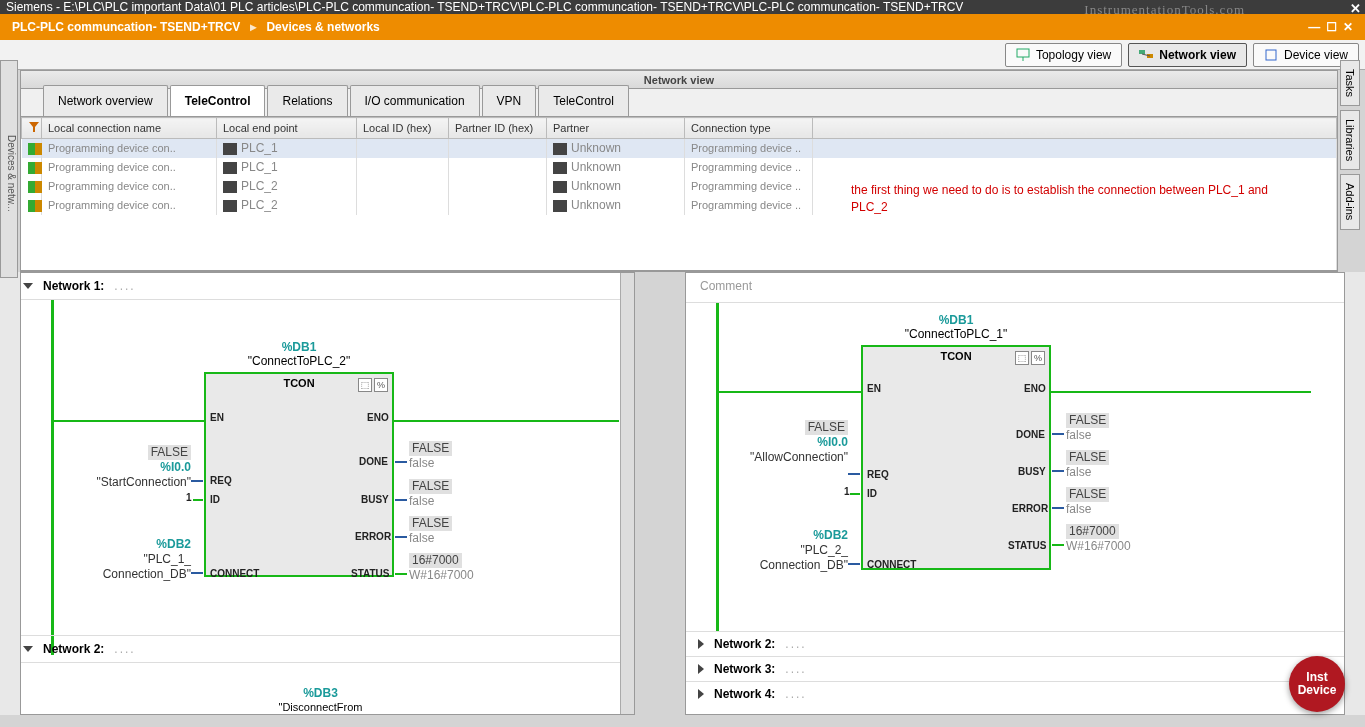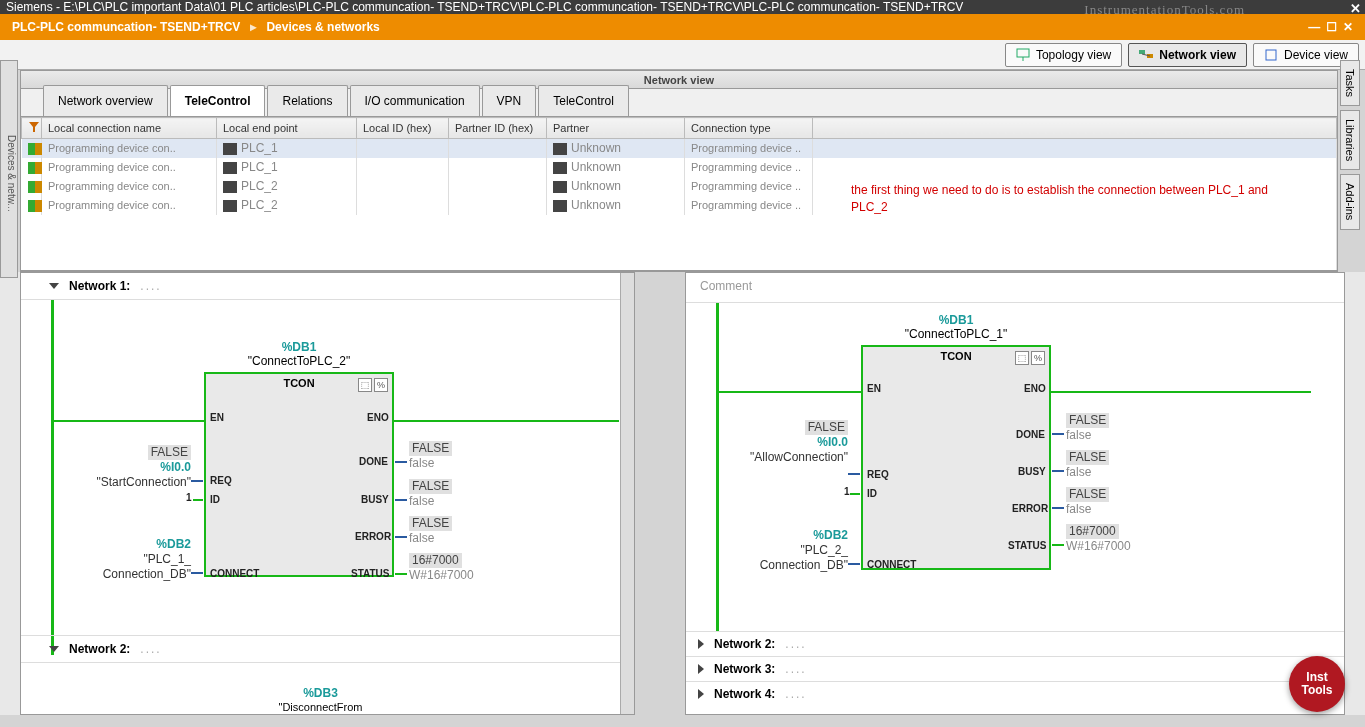--- a/index.html
+++ b/index.html
@@ -23,21 +23,21 @@
 .grid td { border-right:1px solid #ddd; padding:2px 6px; font-size:11px; color:#888; height:19px; }
 .grid tr.sel td { background:#dfe7f3; }
 .grid .ic { display:inline-block; width:14px; height:12px; vertical-align:middle; margin-right:4px; }
 .grid .blank-fill td { height:55px; }
 .annot { position:absolute; left:830px; top:65px; color:#d20000; font-size:12px; line-height:1.4; width:440px; }
 .split { display:flex; height:443px; background:#e8e8e8; }
 .pane { background:#fff; overflow:hidden; position:relative; border:1px solid #999; }
 .pane.left { width:615px; margin-left:20px; }
 .divider { width:50px; background:#d4d4d4; }
 .pane.right { width:660px; }
-.net-hdr { display:flex; align-items:center; gap:10px; padding:6px 28px; border-bottom:1px solid #ddd; }
+.net-hdr { display:flex; align-items:center; gap:10px; padding:6px 2px; border-bottom:1px solid #ddd; }
 .net-hdr .tri { width:0; height:0; border-left:6px solid #444; border-top:5px solid transparent; border-bottom:5px solid transparent; }
 .net-hdr.open .tri { border-left:5px solid transparent; border-right:5px solid transparent; border-top:6px solid #444; border-bottom:none; width:0; height:0; }
 .net-hdr .lbl { font-weight:bold; }
 .net-hdr .dots { color:#aaa; letter-spacing:2px; }
 .ladder { position:relative; height:355px; }
 .rail { position:absolute; left:30px; top:0; bottom:0; width:3px; background:#17b817; }
 .hline { position:absolute; height:2px; background:#17b817; }
 .fb { position:absolute; background:#e9e9e9; border:2px solid #17b817; width:190px; }
 .fb .title { text-align:center; font-weight:bold; padding:3px 0; font-size:11px; }
 .fb .iconrow { position:absolute; right:4px; top:4px; display:flex; gap:2px; }
@@ -357,14 +357,14 @@
 <div class="left-collapse">Devices &amp; netw...</div>
 
 <div class="side-tabs">
   <div class="side-tab">Tasks</div>
   <div class="side-tab">Libraries</div>
   <div class="side-tab">Add-ins</div>
 </div>
 
 <div class="badge">
   <span>Inst</span>
-  <span>Tools</span>
+  <span>Device</span>
 </div>
 
 </body></html>

